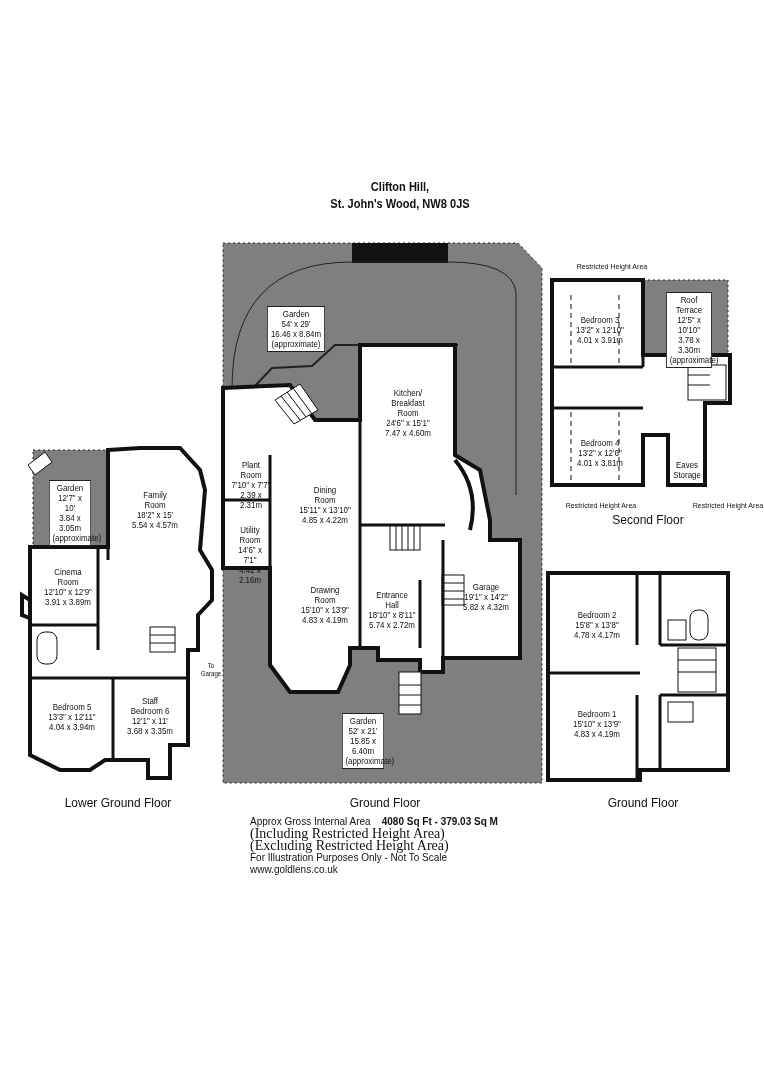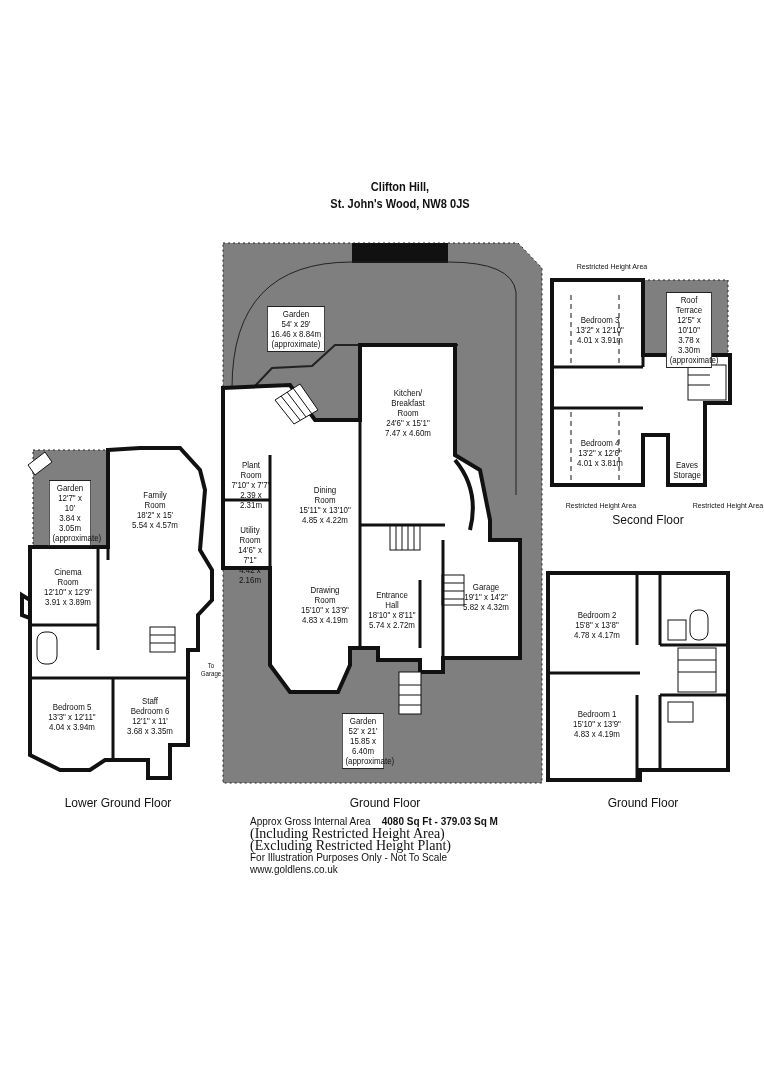--- a/index.html
+++ b/index.html
@@ -249,16 +249,16 @@
   <div>4.83 x 4.19m</div>
 </div>
 <div class="abs floorname" style="left:563px;top:796px;">Ground Floor</div>
 
 <div class="abs footer" style="top:816px;">
   <div>
     <span>Approx Gross Internal Area</span>&nbsp;&nbsp;&nbsp;
     <b>4080 Sq Ft  - 379.03 Sq M</b>
   </div>
   <div class="sm">(Including Restricted Height Area)</div>
-  <div class="sm">(Excluding Restricted Height Plant)</div>
+  <div class="sm">(Excluding Restricted Height Area)</div>
   <div>For Illustration Purposes Only - Not To Scale</div>
   <div>www.goldlens.co.uk</div>
 </div>
 
 </body></html>

